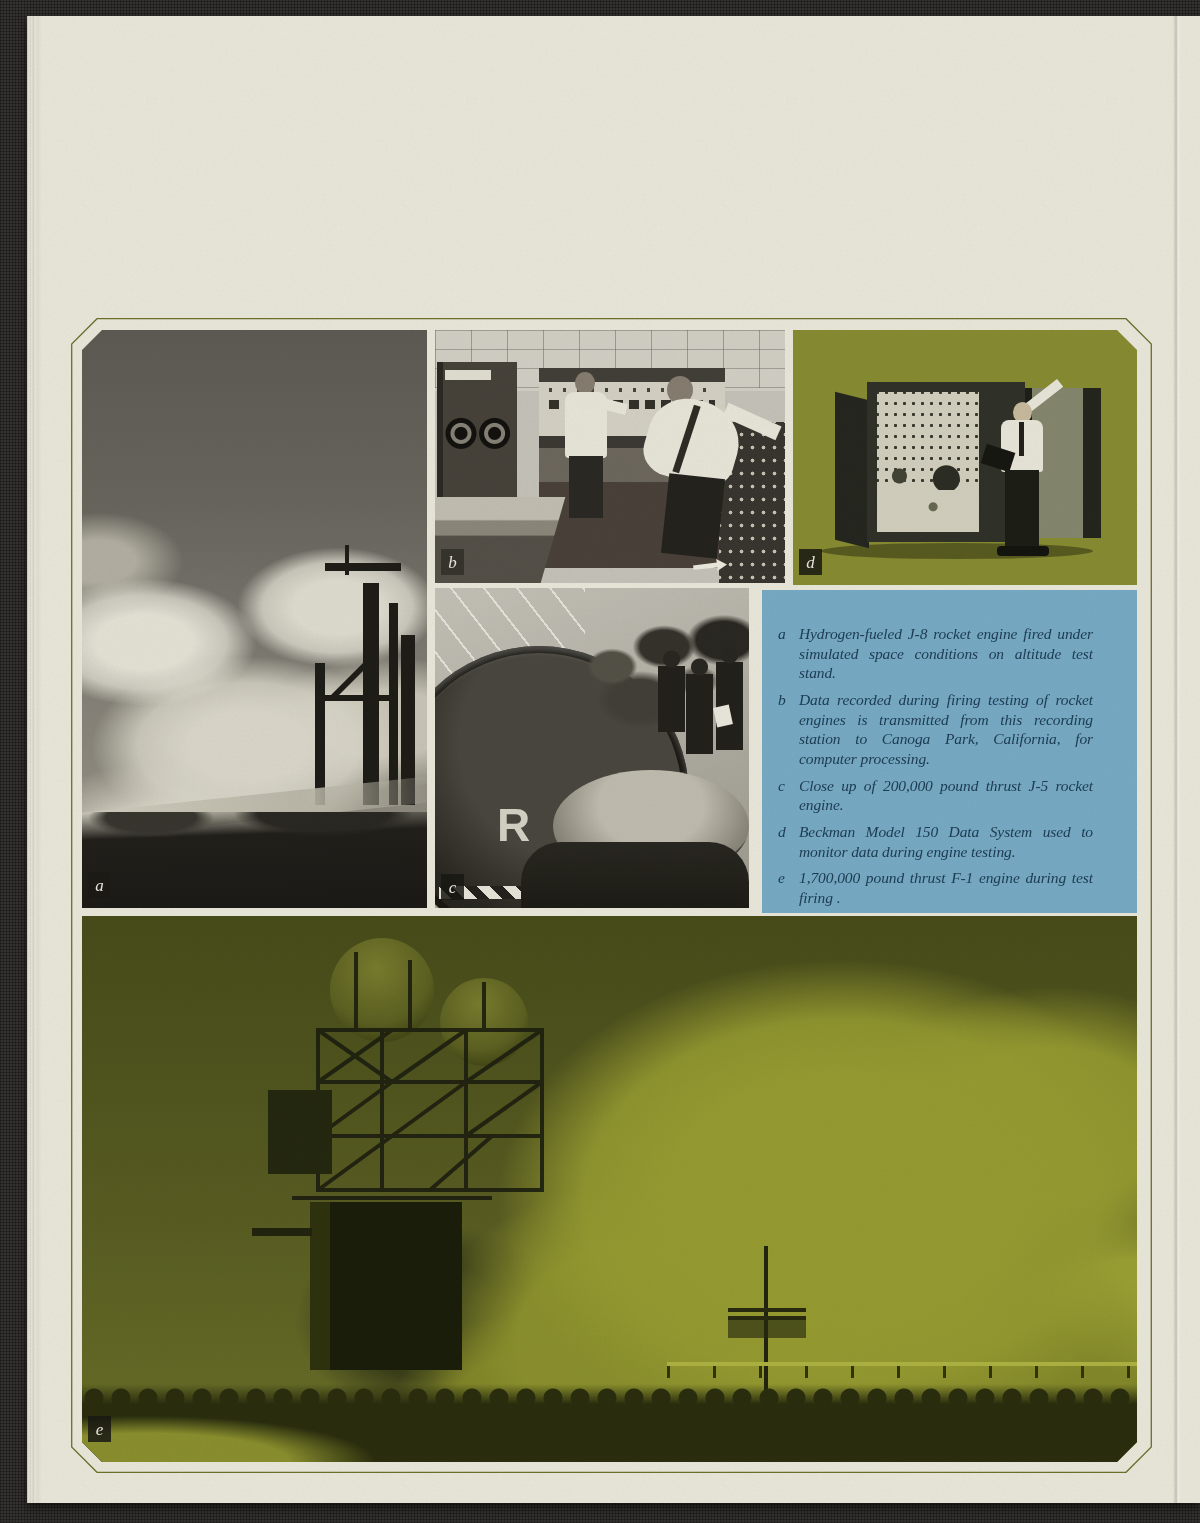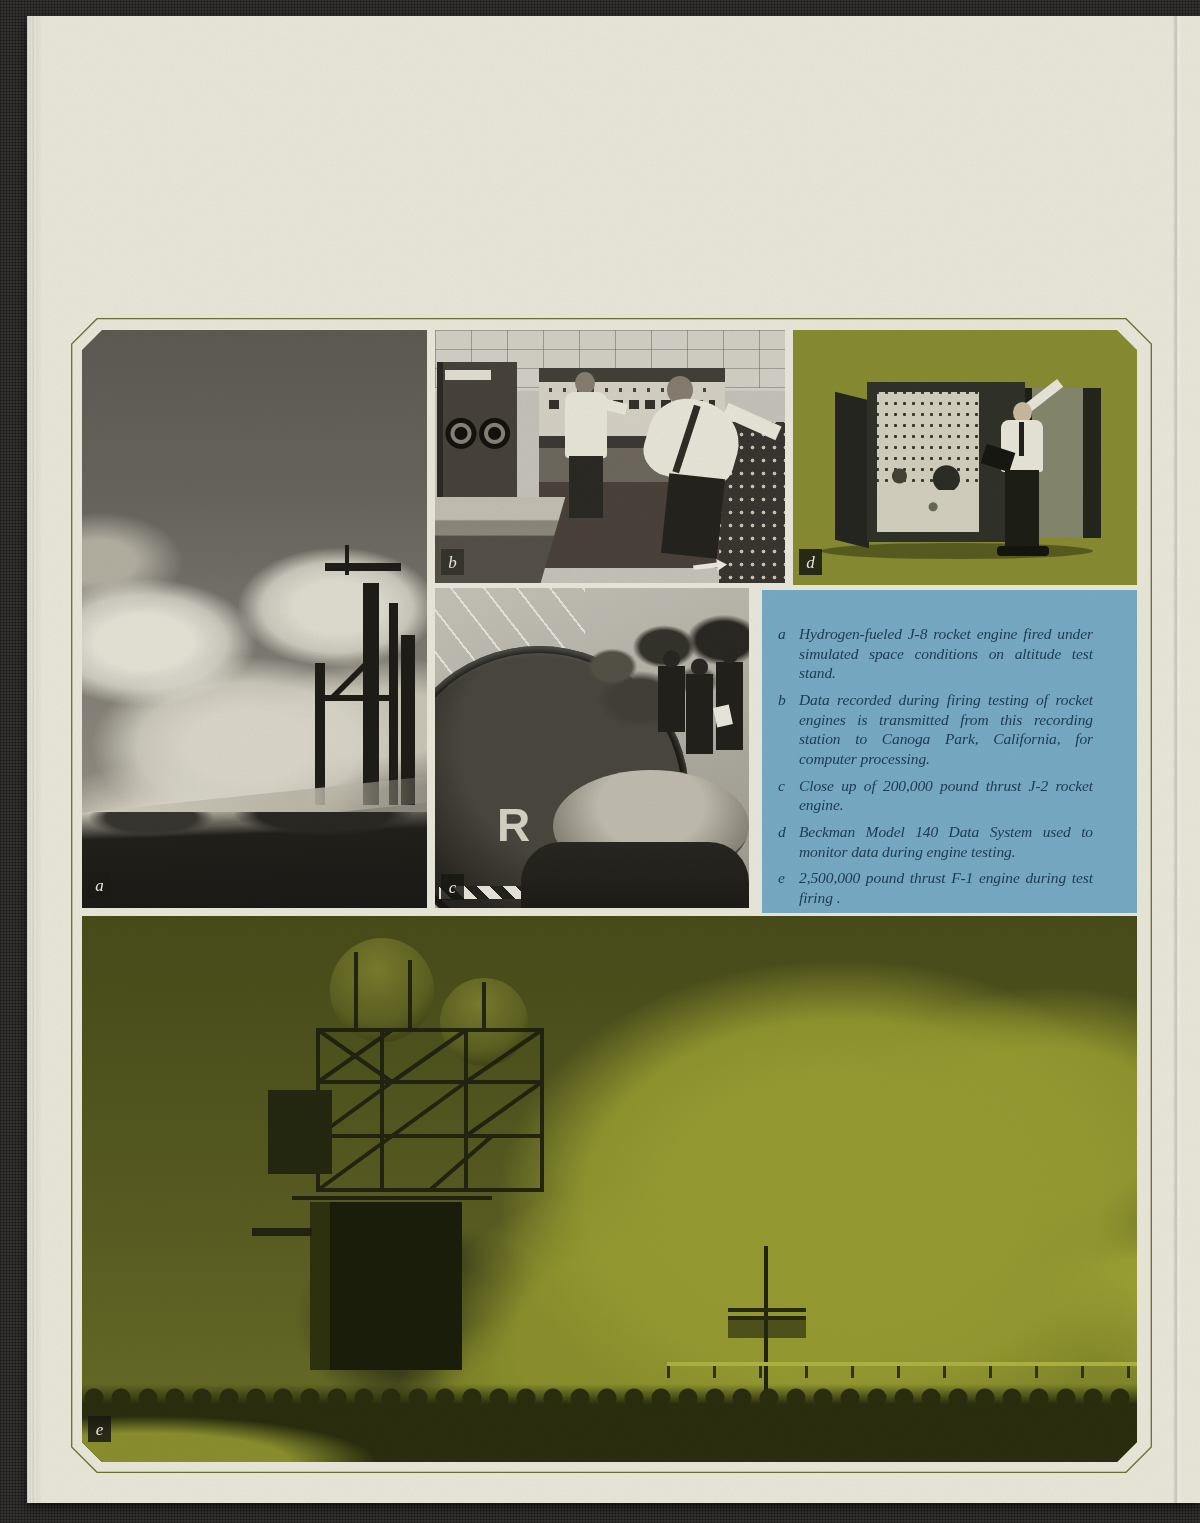--- a/index.html
+++ b/index.html
@@ -342,29 +342,29 @@
       <div class="cap-item">
         <span class="cap-letter">a</span>
         <span class="cap-text">Hydrogen-fueled J-8 rocket engine fired under simulated space conditions on altitude test stand.</span>
       </div>
       <div class="cap-item">
         <span class="cap-letter">b</span>
         <span class="cap-text">Data recorded during firing testing of rocket engines is transmitted from this recording station to Canoga Park, California, for computer processing.</span>
       </div>
       <div class="cap-item">
         <span class="cap-letter">c</span>
-        <span class="cap-text">Close up of 200,000 pound thrust J-2 rocket engine.</span>
+        <span class="cap-text">Close up of 200,000 pound thrust J-5 rocket engine.</span>
       </div>
       <div class="cap-item">
         <span class="cap-letter">d</span>
-        <span class="cap-text">Beckman Model 140 Data System used to monitor data during engine testing.</span>
+        <span class="cap-text">Beckman Model 150 Data System used to monitor data during engine testing.</span>
       </div>
       <div class="cap-item">
         <span class="cap-letter">e</span>
-        <span class="cap-text">2,500,000 pound thrust F-1 engine during test firing .</span>
+        <span class="cap-text">1,700,000 pound thrust F-1 engine during test firing .</span>
       </div>
     </div>
 
     <div class="photo photo-e">
       <svg class="pe-tower" width="340" height="440">
         <defs>
           <radialGradient id="domeg" cx="45%" cy="30%" r="75%">
             <stop offset="0%" stop-color="#7d8130"></stop>
             <stop offset="70%" stop-color="#5f6322"></stop>
             <stop offset="100%" stop-color="#3f4315"></stop>

